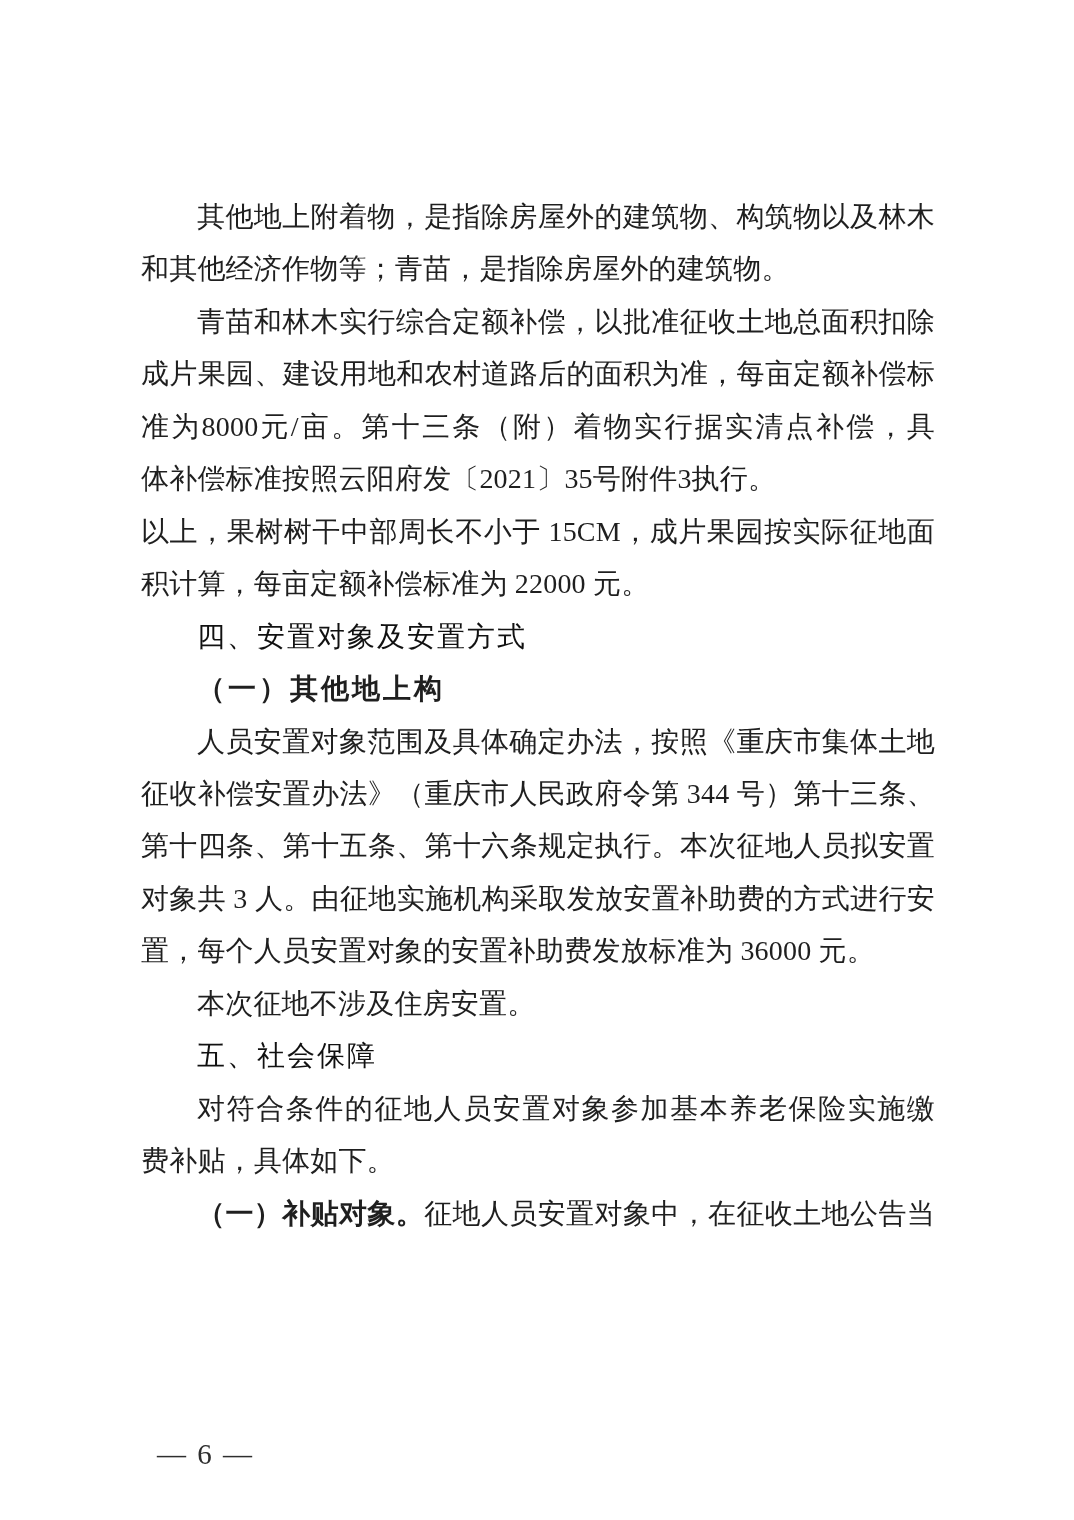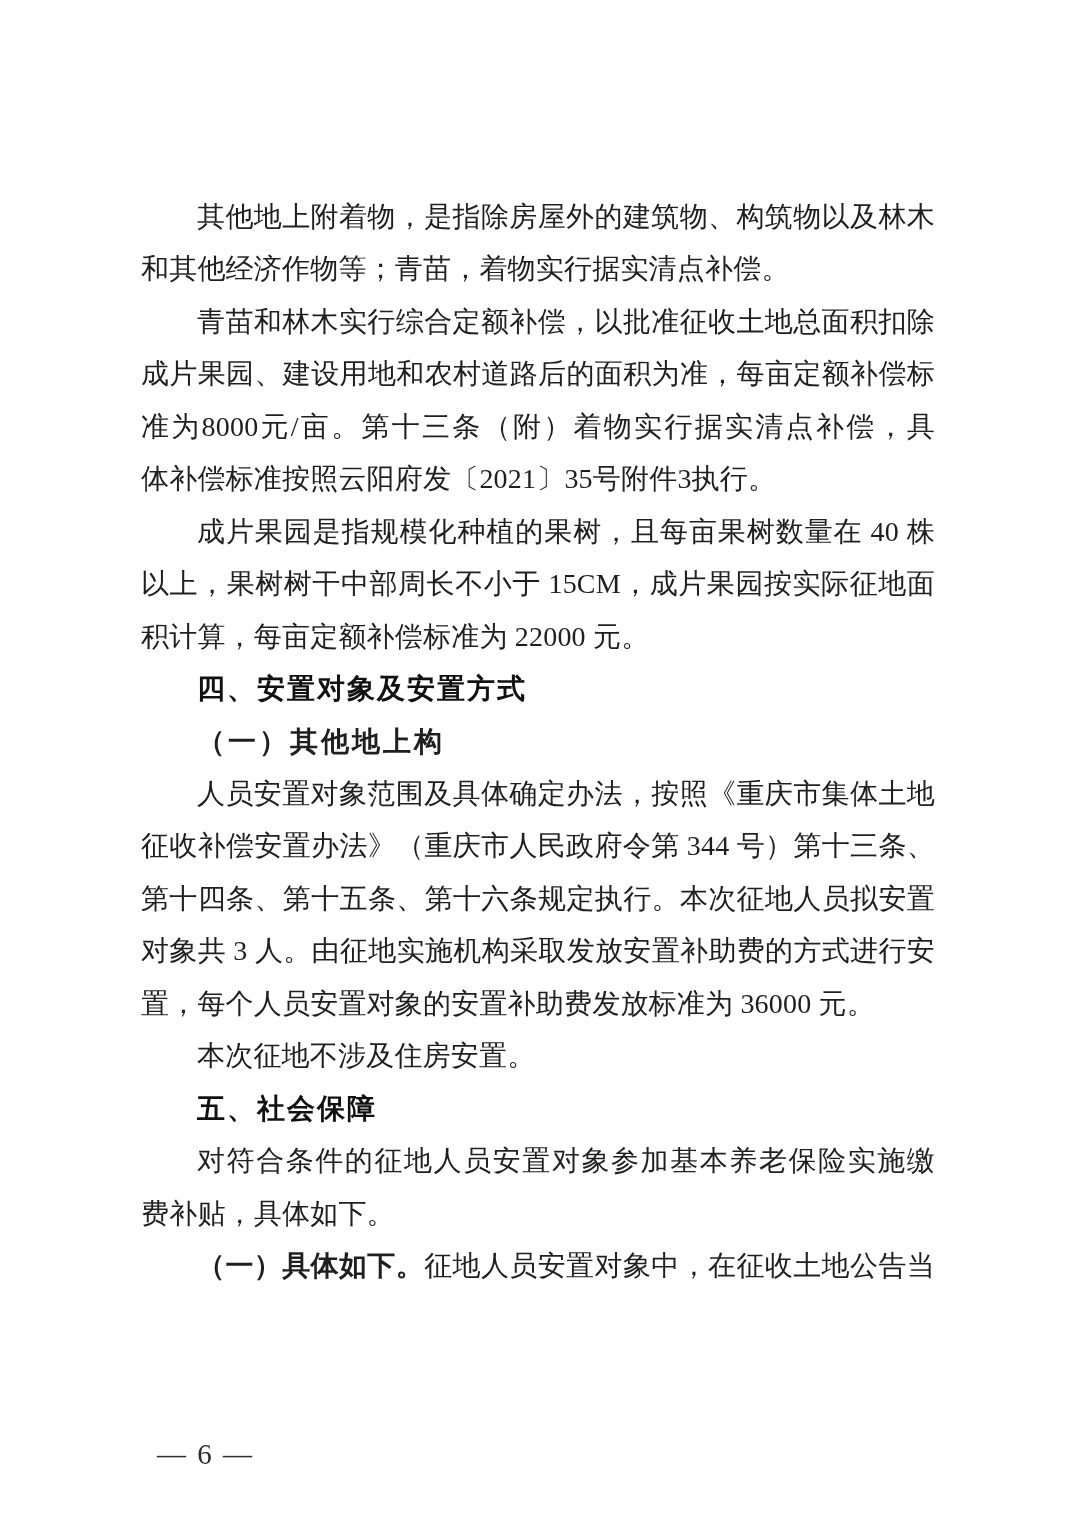--- a/index.html
+++ b/index.html
@@ -34,21 +34,21 @@
   
   .ind { text-indent: 2em; }
   
   .fill {
     text-align: justify;
     text-align-last: justify;
   }
   
   .h1 {
     font-family: "Liberation Sans", "DejaVu Sans", sans-serif;
-    font-weight: 700;
+    font-weight: 400;
     letter-spacing: 2px;
     color: #111111;
   }
   
   .kai {
     font-weight: 700;
     letter-spacing: 3px;
   }
   .kai-inline {
     font-weight: 700;
@@ -63,45 +63,44 @@
     font-family: "Liberation Serif", "DejaVu Serif", serif;
   }
 </style>
 </head>
 <body>
 
 <div class="page">
 
   <div class="content">
     <div class="line ind fill">其他地上附着物，是指除房屋外的建筑物、构筑物以及林木</div>
-    <div class="line">和其他经济作物等；青苗，着物实行据实清点补偿。</div>
+    <div class="line">和其他经济作物等；青苗，是指除房屋外的建筑物。</div>
     <div class="line ind fill">青苗和林木实行综合定额补偿，以批准征收土地总面积扣除</div>
     <div class="line fill">成片果园、建设用地和农村道路后的面积为准，每亩定额补偿标</div>
     <div class="line fill">准为8000元/亩。第十三条（附）着物实行据实清点补偿，具</div>
     <div class="line">体补偿标准按照云阳府发〔2021〕35号附件3执行。</div>
-    <div class="line ind fill">成片果园是指规模化种植的果树，且每亩果树数量在 40 株</div>
     <div class="line fill">以上，果树树干中部周长不小于 15CM，成片果园按实际征地面</div>
     <div class="line">积计算，每亩定额补偿标准为 22000 元。</div>
 
     <div class="line ind h1">四、安置对象及安置方式</div>
     <div class="line ind kai">（一）其他地上构</div>
 
     <div class="line ind fill">人员安置对象范围及具体确定办法，按照《重庆市集体土地</div>
     <div class="line fill">征收补偿安置办法》（重庆市人民政府令第 344 号）第十三条、</div>
     <div class="line fill">第十四条、第十五条、第十六条规定执行。本次征地人员拟安置</div>
     <div class="line fill">对象共 3 人。由征地实施机构采取发放安置补助费的方式进行安</div>
     <div class="line">置，每个人员安置对象的安置补助费发放标准为 36000 元。</div>
 
     <div class="line ind">本次征地不涉及住房安置。</div>
 
     <div class="line ind h1">五、社会保障</div>
 
     <div class="line ind fill">对符合条件的征地人员安置对象参加基本养老保险实施缴</div>
     <div class="line">费补贴，具体如下。</div>
 
     <div class="line ind fill">
-      <span class="kai-inline">（一）具体如下。</span><span>征地人员安置对象中，在征收土地公告当</span>
+      <span class="kai-inline">（一）补贴对象。</span><span>征地人员安置对象中，在征收土地公告当</span>
     </div>
   </div>
 
   <div class="footer">— 6 —</div>
 
 </div>
 
 </body></html>

